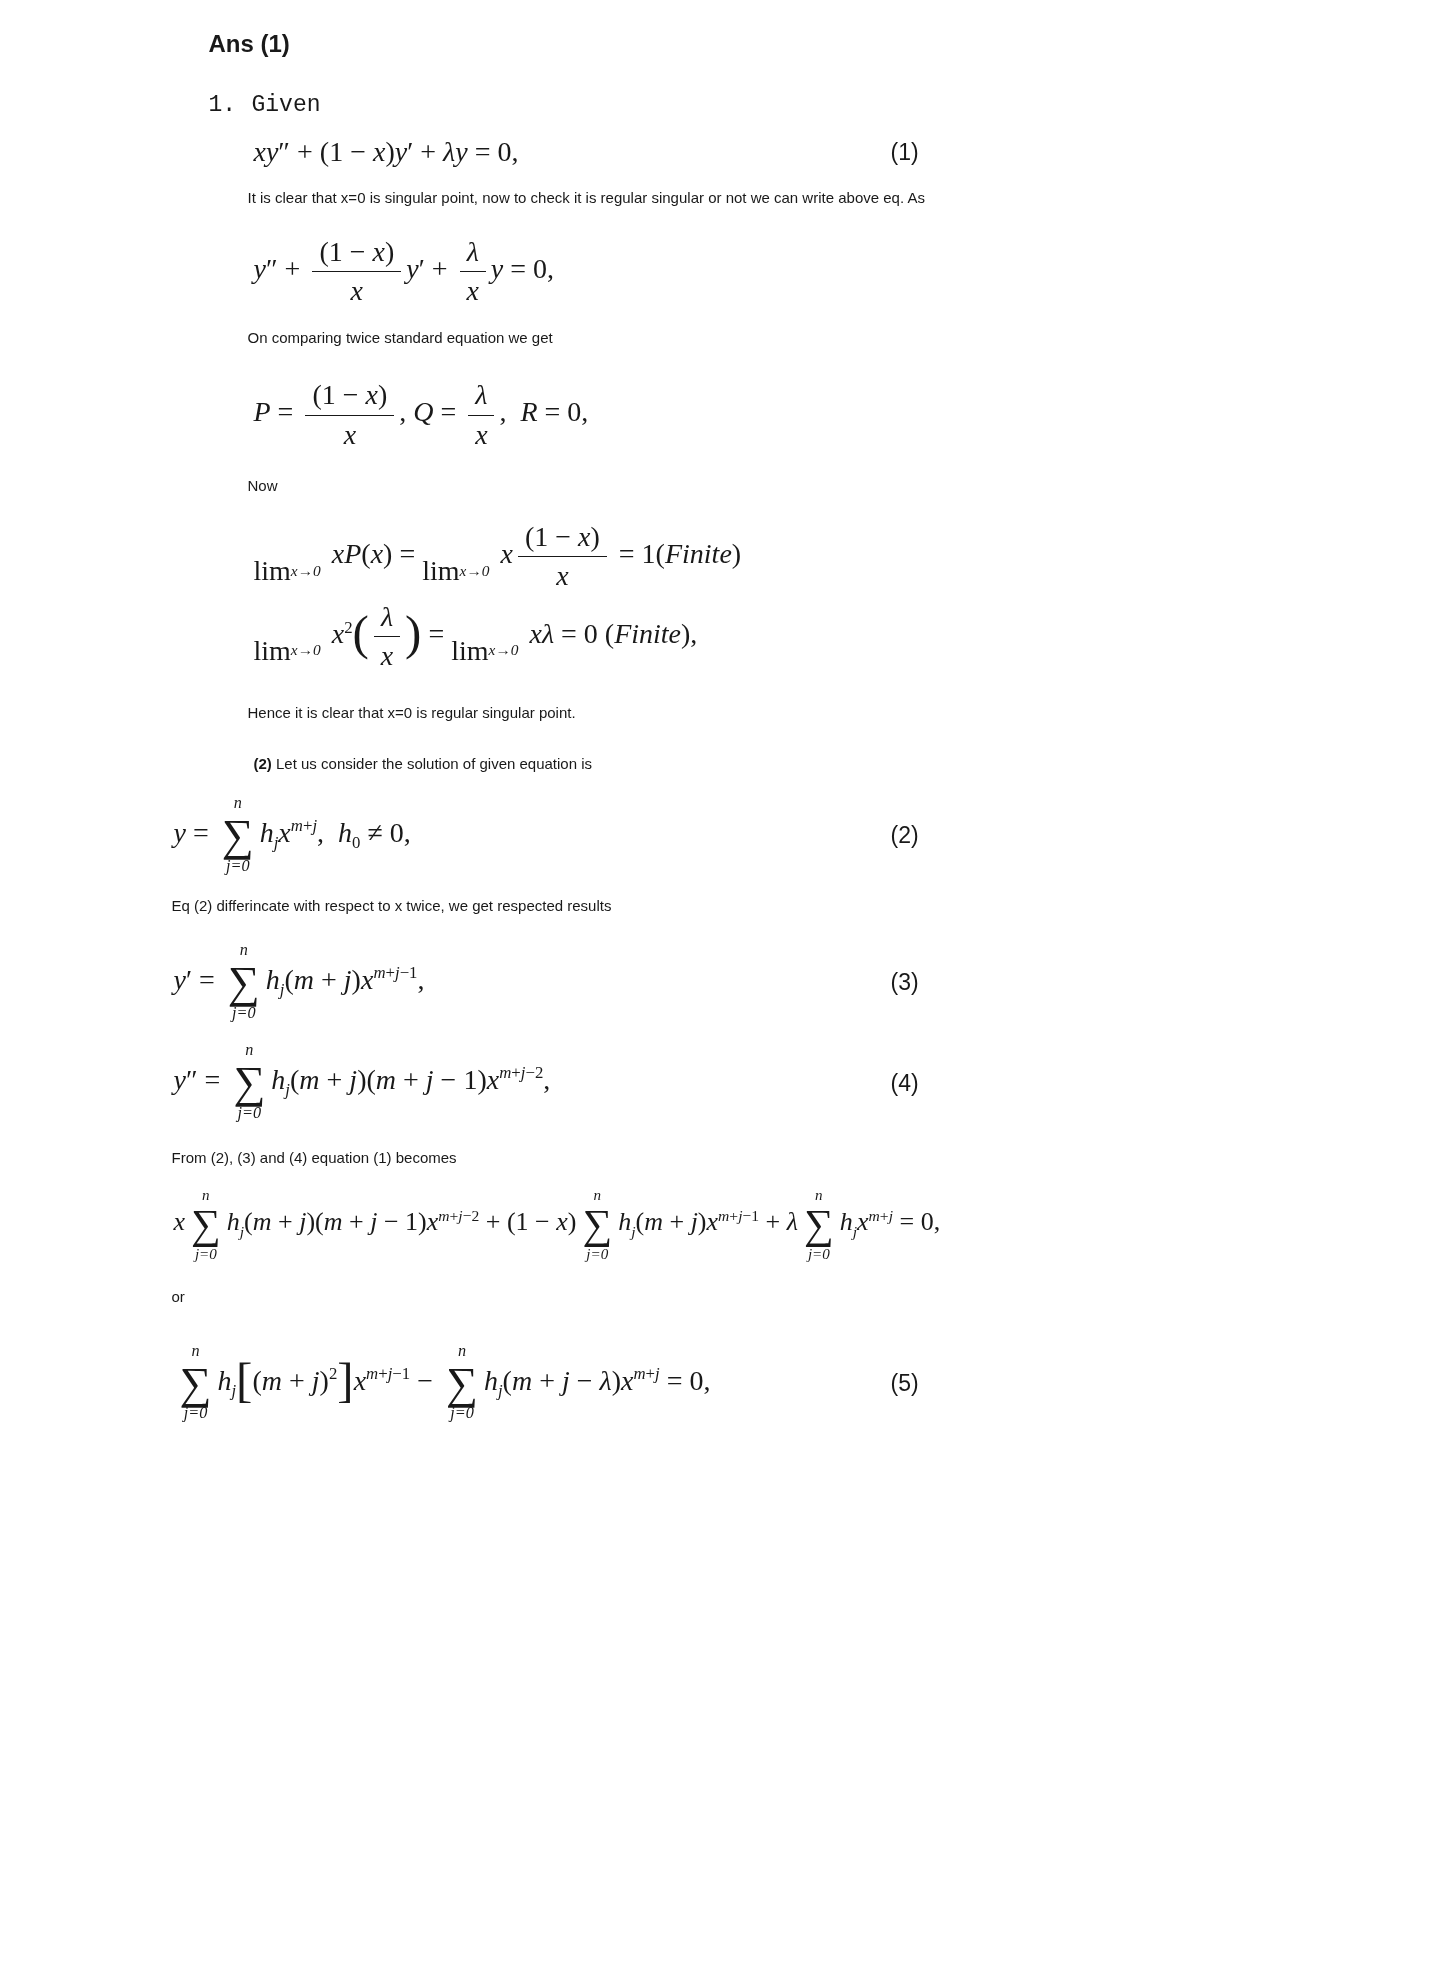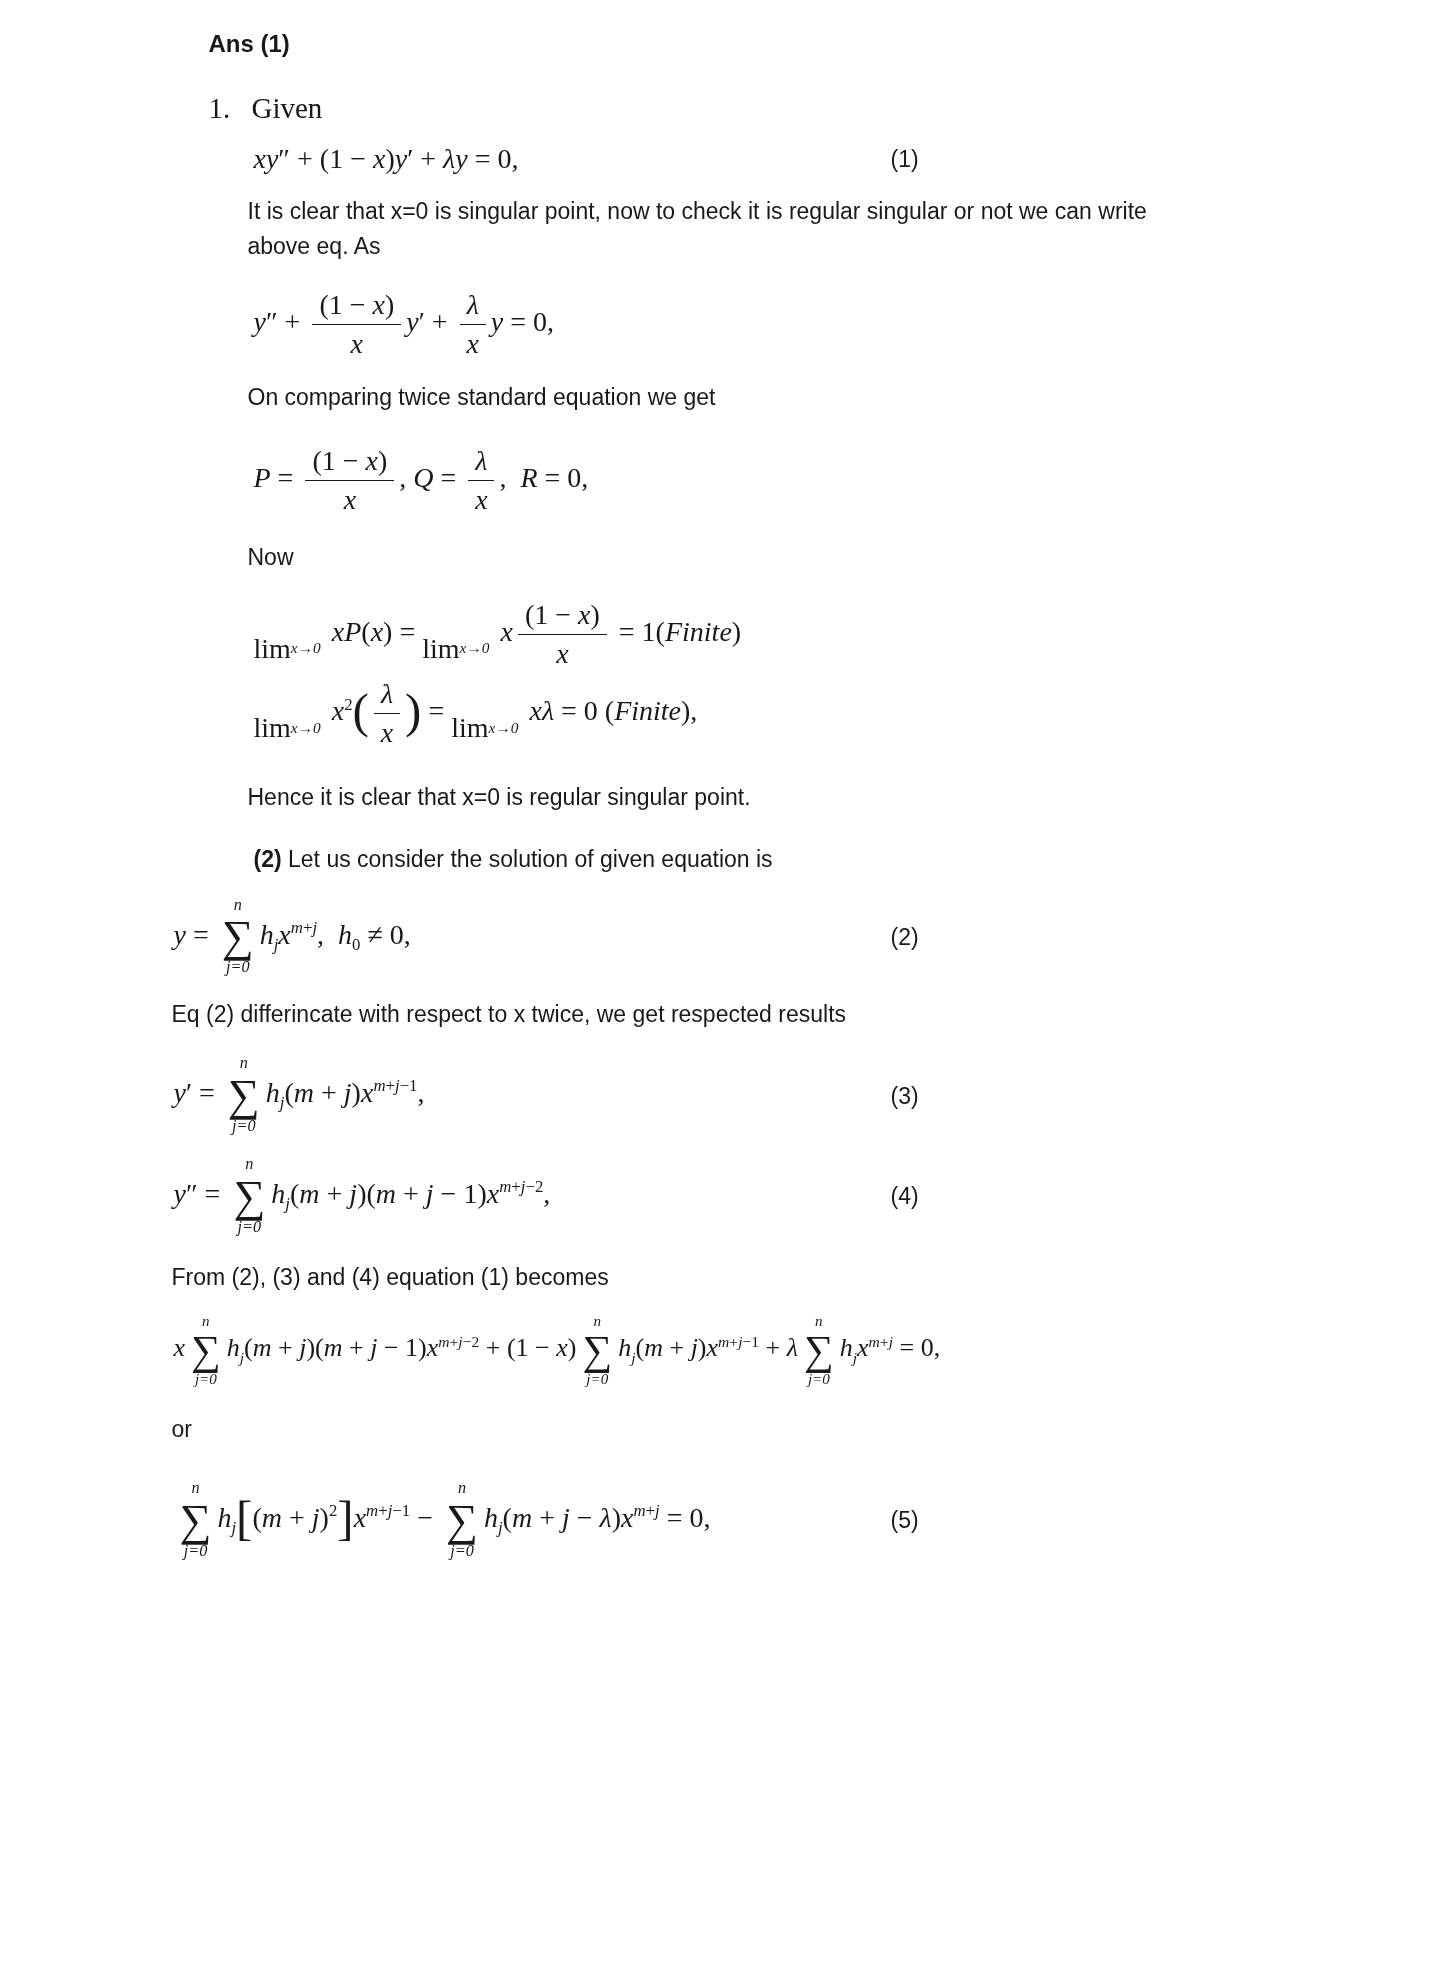--- a/index.html
+++ b/index.html
@@ -19,27 +19,27 @@
   
   .heading {
     font-family: "Liberation Sans", sans-serif;
     font-weight: 700;
     font-size: 24px;
     margin: 0;
     padding: 30px 0 0 133px;
   }
   .prose {
     font-family: "Liberation Sans", sans-serif;
-    font-size: 23px;
+    font-size: 15px;
     line-height: 1.5;
     margin: 0;
   }
   .given-line {
-    font-family: Liberation Serif, serif;
-    font-size: 29px;
+    font-family: Liberation Mono, monospace;
+    font-size: 23px;
     margin: 34px 0 16px 133px;
   }
   .given-line .marker { display: inline-block; width: 43px; }
   .indent-text { margin-left: 172px; max-width: 910px; }
   .indent-text2 { margin-left: 178px; max-width: 910px; }
   .flush { margin-left: 96px; max-width: 1150px; }
 
   
   .eq-row { position: relative; }
   .indent-lg { padding-left: 178px; }

